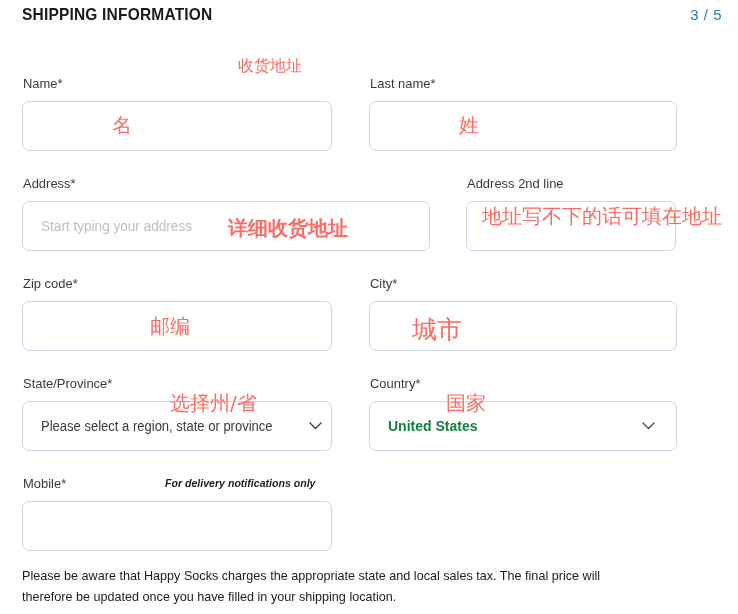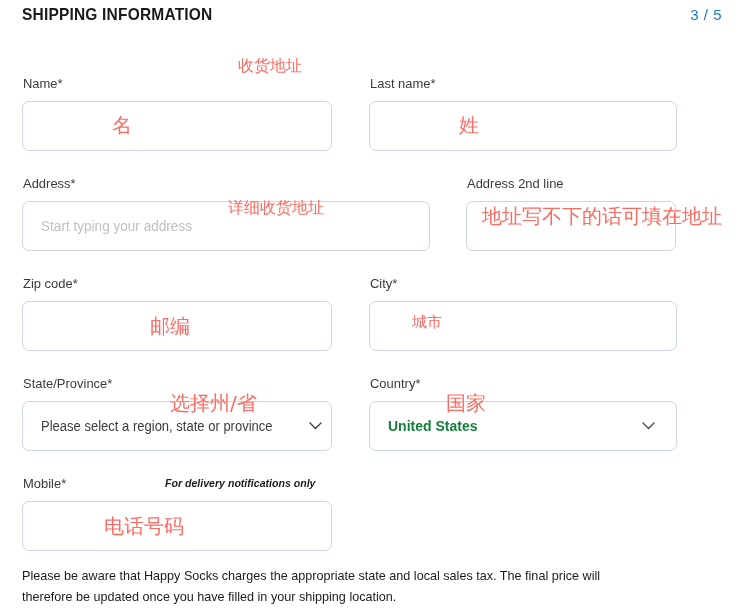--- a/index.html
+++ b/index.html
@@ -166,39 +166,39 @@
     <div class="input-box" style="top:25px; width:308px; height:50px;"></div>
   </div>
   <div class="anno" style="left:459px; top:112px; font-size:20px;">姓</div>
 
   <div class="field" style="left:22px; top:176px; width:408px;">
     <div class="field-label">Address*</div>
     <div class="input-box" style="top:25px; width:408px; height:50px;">
       <div class="input-placeholder">Start typing your address</div>
     </div>
   </div>
-  <div class="anno" style="left:228px; top:198px; font-size:16px;">详细收货地址</div>
+  <div class="anno" style="left:228px; top:215px; font-size:20px;font-weight:bold;">详细收货地址</div>
 
   <div class="field" style="left:466px; top:176px; width:210px;">
     <div class="field-label">Address 2nd line</div>
     <div class="input-box" style="top:25px; width:210px; height:50px;"></div>
   </div>
   <div class="anno" style="left:482px; top:203px; font-size:20px;">地址写不下的话可填在地址</div>
 
   <div class="field" style="left:22px; top:276px; width:310px;">
     <div class="field-label">Zip code*</div>
     <div class="input-box" style="top:25px; width:310px; height:50px;"></div>
   </div>
   <div class="anno" style="left:150px; top:313px; font-size:20px;">邮编</div>
 
   <div class="field" style="left:369px; top:276px; width:308px;">
     <div class="field-label">City*</div>
     <div class="input-box" style="top:25px; width:308px; height:50px;"></div>
   </div>
-  <div class="anno" style="left:412px; top:313px; font-size:15px;">城市</div>
+  <div class="anno" style="left:412px; top:313px; font-size:25px;">城市</div>
 
   <div class="field" style="left:22px; top:376px; width:310px;">
     <div class="field-label">State/Province*</div>
     <div class="input-box" style="top:25px; width:310px; height:50px;">
       <div class="input-placeholder dark" style="transform: translateY(-50%) scaleX(0.93);">Please select a region, state or province</div>
       <span class="chevron" style="right:9px;">
         <svg viewBox="0 0 13 8" width="13" height="8">
           <path d="M1 1 L6.5 6.5 L12 1" fill="none" stroke="#3a3a3a" stroke-width="1.3" stroke-linecap="round" stroke-linejoin="round"></path>
         </svg>
       </span>
@@ -217,17 +217,16 @@
       </span>
     </div>
   </div>
   <div class="anno" style="left:446px; top:390px; font-size:20px;">国家</div>
 
   <div class="field" style="left:22px; top:476px; width:310px;">
     <div class="field-label">Mobile*</div>
     <div class="field-hint" style="left:143px;">For delivery notifications only</div>
     <div class="input-box" style="top:25px; width:310px; height:50px;"></div>
   </div>
-  <div class="anno" style="left:104px; top:513px; font-size:20px;">电话号码</div>
 
   <div class="footer-note">Please be aware that Happy Socks charges the appropriate state and local sales tax. The final price will therefore be updated once you have filled in your shipping location.</div>
 
 </div>
 
 </body></html>

